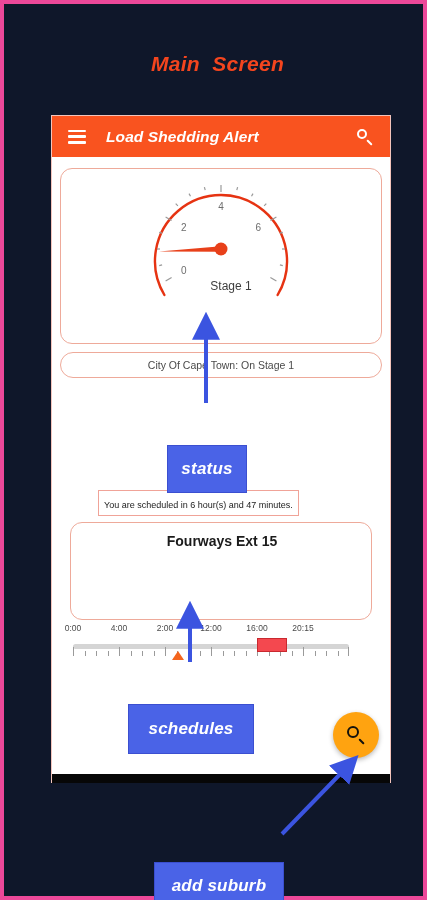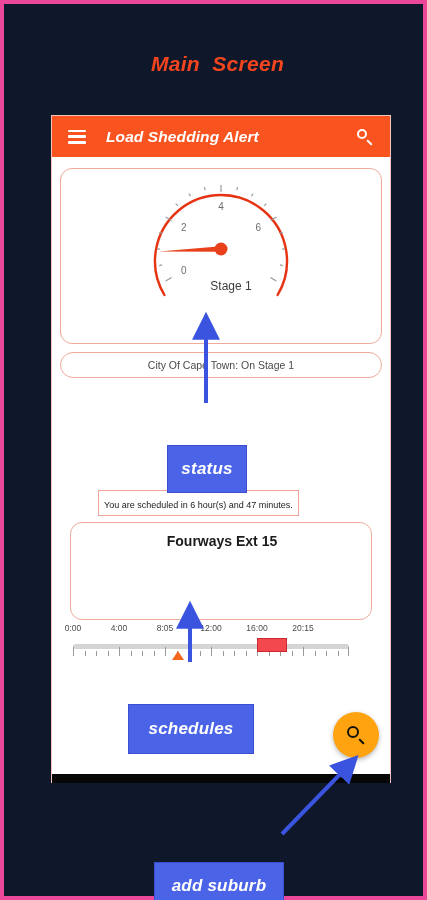--- a/index.html
+++ b/index.html
@@ -357,21 +357,21 @@
     <div id="notice">
       <span id="notice-text">You are scheduled in 6 hour(s) and 47 minutes.</span>
     </div>
 
     <div id="schedule-card" class="card">
       <div id="sched-title">Fourways Ext 15</div>
       <div id="timeline">
         <div id="tl-track"></div>
       <div class="tl-label" style="left: 0px;">0:00</div>
           <div class="tl-label" style="left: 46px;">4:00</div>
-          <div class="tl-label" style="left: 92px;">8:05</div>
+          <div class="tl-label" style="left: 92px;">2:00</div>
           <div class="tl-label" style="left: 138px;">12:00</div>
           <div class="tl-label" style="left: 184px;">16:00</div>
           <div class="tl-label" style="left: 230px;">20:15</div>
           <div class="tl-tick major" style="left: 0px;"></div>
           <div class="tl-tick minor" style="left: 11.5px;"></div>
           <div class="tl-tick minor" style="left: 23px;"></div>
           <div class="tl-tick minor" style="left: 34.5px;"></div>
           <div class="tl-tick major" style="left: 46px;"></div>
           <div class="tl-tick minor" style="left: 57.5px;"></div>
           <div class="tl-tick minor" style="left: 69px;"></div>

